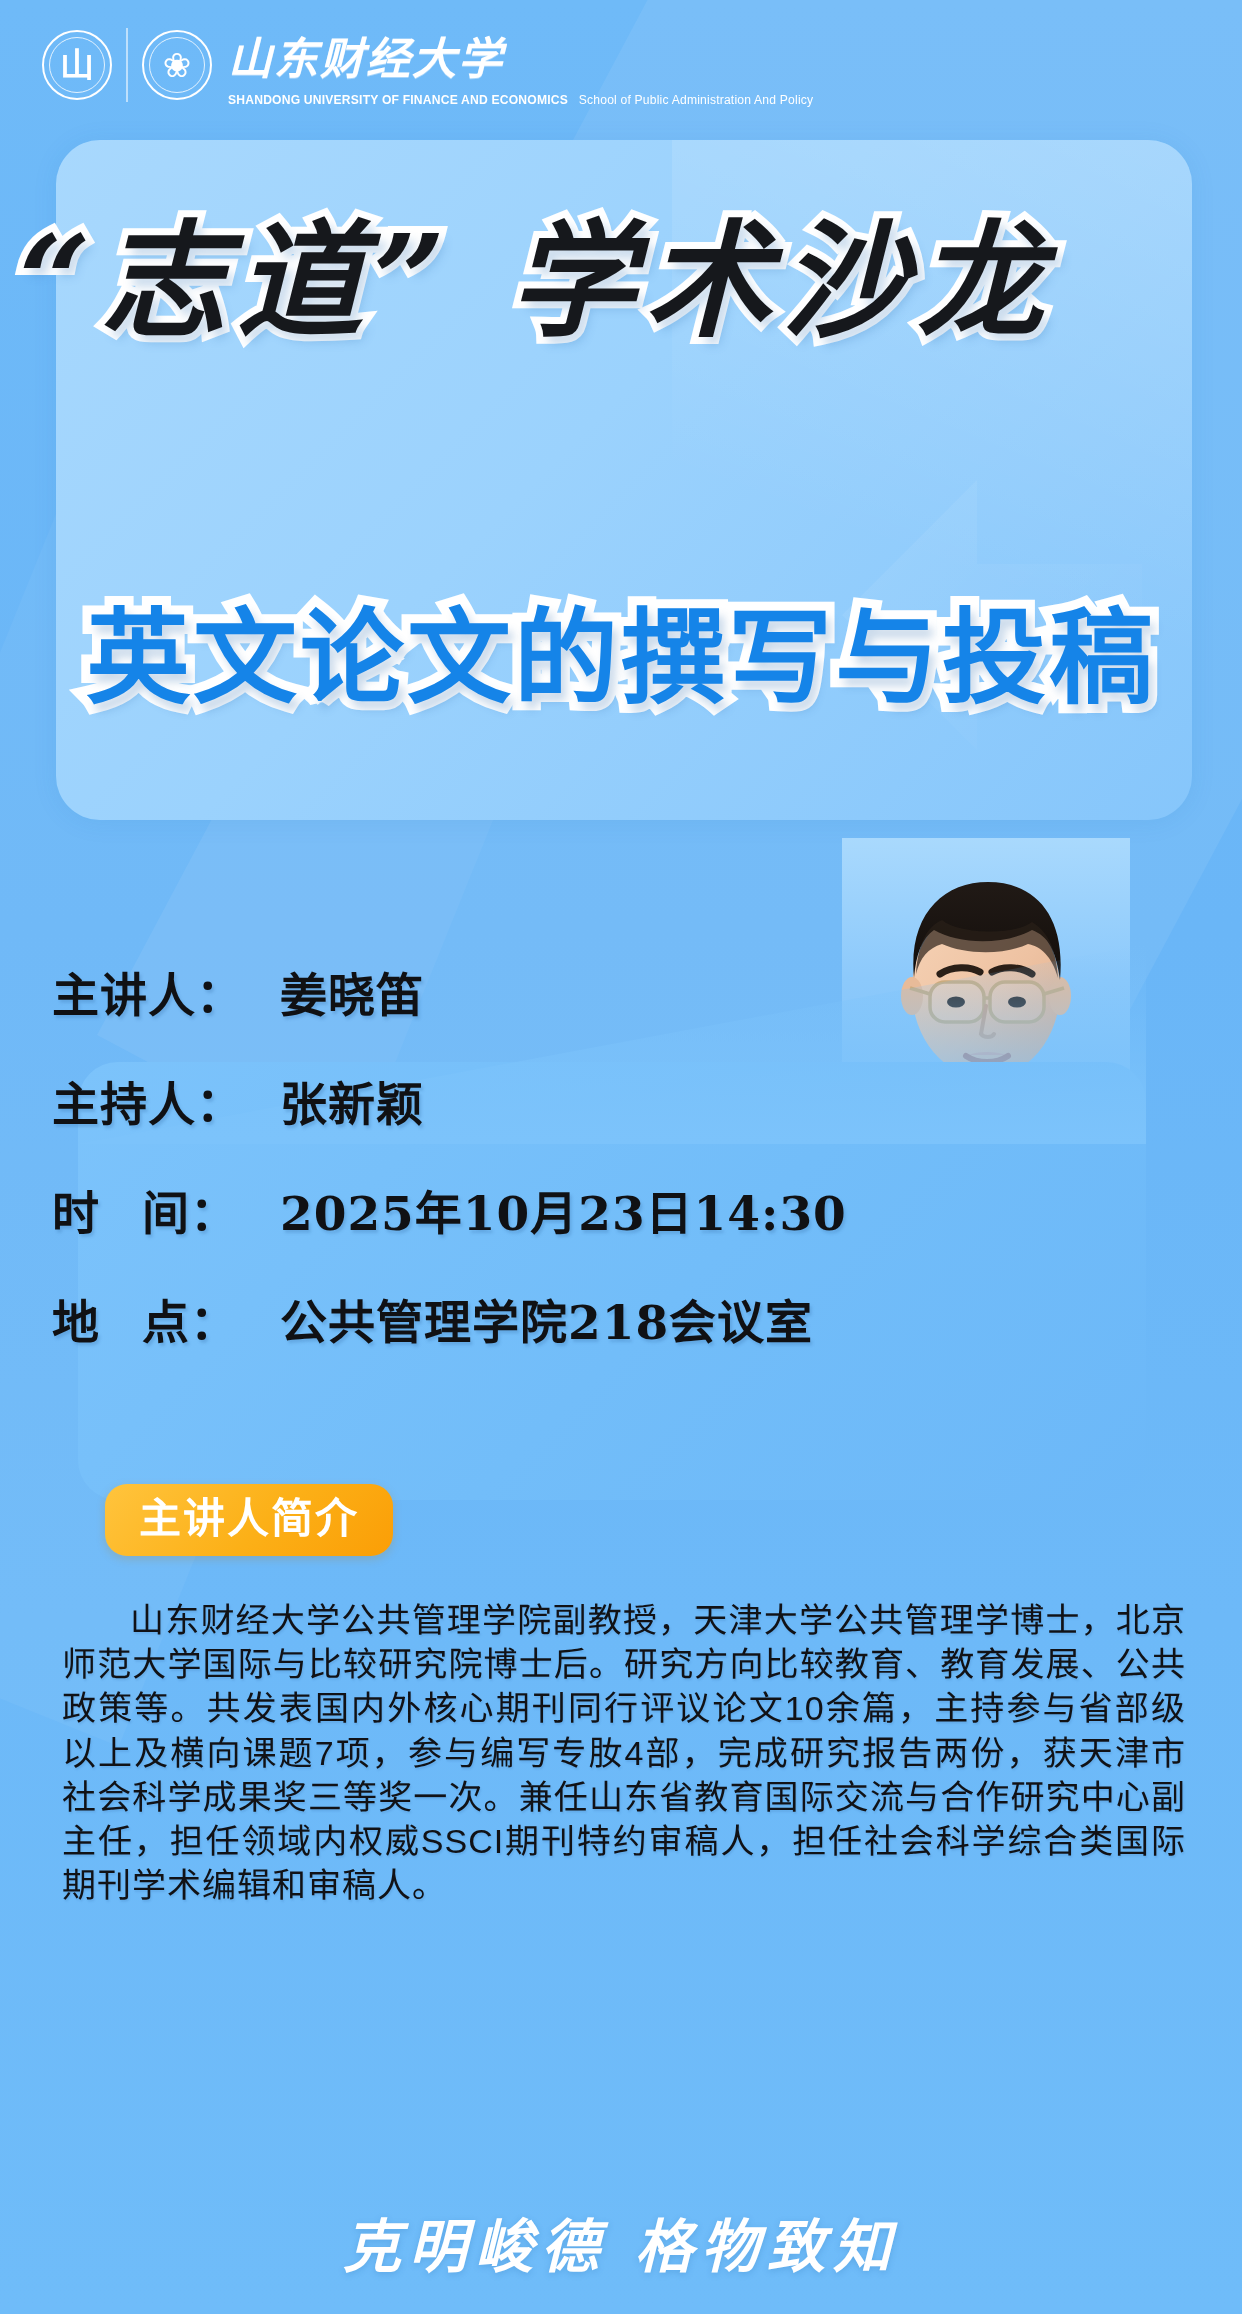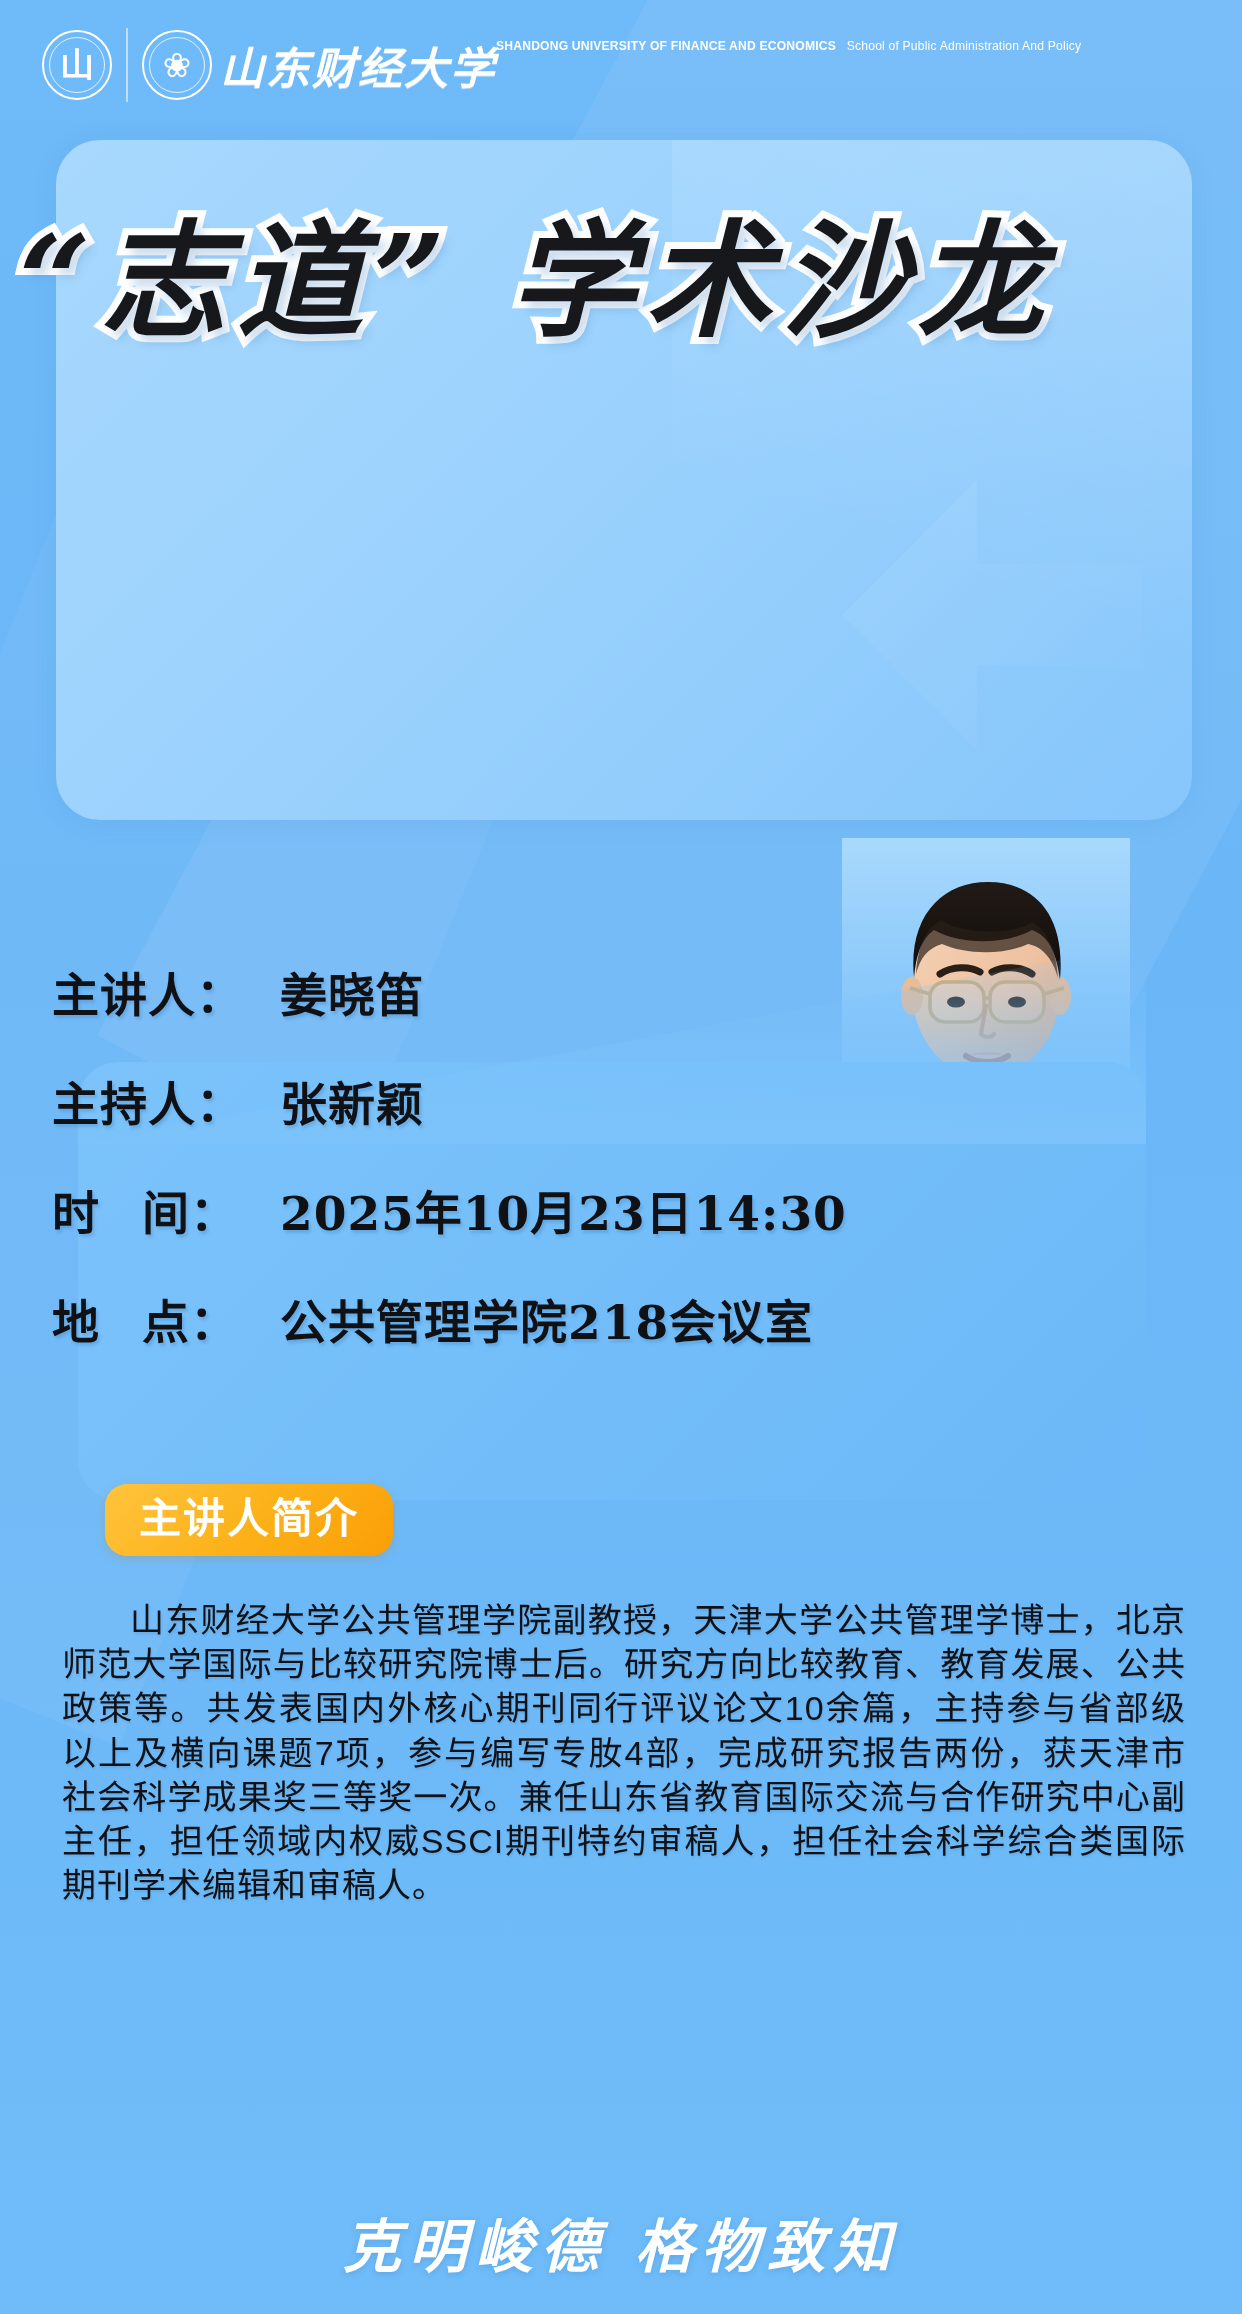--- a/index.html
+++ b/index.html
@@ -40,21 +40,21 @@
     position:absolute;inset:7px;border:1px solid rgba(255,255,255,.8);border-radius:50%;
   }
   .crest .mark{
     position:absolute;left:50%;top:50%;transform:translate(-50%,-50%);
     color:#fff;font-size:34px;line-height:1;font-weight:700;
     font-family:"DejaVu Sans",sans-serif;
   }
   .crest-divider{
     width:2px;height:74px;background:rgba(255,255,255,.55);margin:0 14px;
   }
-  .wordmark{margin-left:8px;display:flex;flex-direction:row;justify-content:center;}
+  .wordmark{margin-left:16px;display:flex;flex-direction:column;justify-content:center;}
   .wordmark-cn{
     display:flex;align-items:baseline;gap:14px;color:#fff;white-space:nowrap;
   }
   .wm-uni{
     font-size:44px;font-weight:700;letter-spacing:2px;
     font-family:"DejaVu Serif","Liberation Serif",serif;
     font-style:italic;
     text-shadow:0 1px 0 rgba(255,255,255,.4);
   }
   .wm-school{font-size:38px;font-weight:400;letter-spacing:3px;}
@@ -213,20 +213,21 @@
 
     </div>
   </div>
 
   <div class="panel-top">
     <div class="glint"></div>
     <div class="arrow-deco"></div>
   </div>
 
   <div class="title-main">“志道” 学术沙龙</div>
+  <div class="title-topic">英文论文的撰写与投稿</div>
 
   <div class="portrait">
     <svg viewBox="0 0 288 372" xmlns="http://www.w3.org/2000/svg" role="img">
       <defs>
         <linearGradient id="pbg" x1="0" y1="0" x2="0" y2="1">
           <stop offset="0%" stop-color="#a9d9fd"></stop>
           <stop offset="38%" stop-color="#8cc9fb"></stop>
           <stop offset="100%" stop-color="#6fbaf8"></stop>
         </linearGradient>
         <linearGradient id="skin" x1="0" y1="0" x2="1" y2="1">

